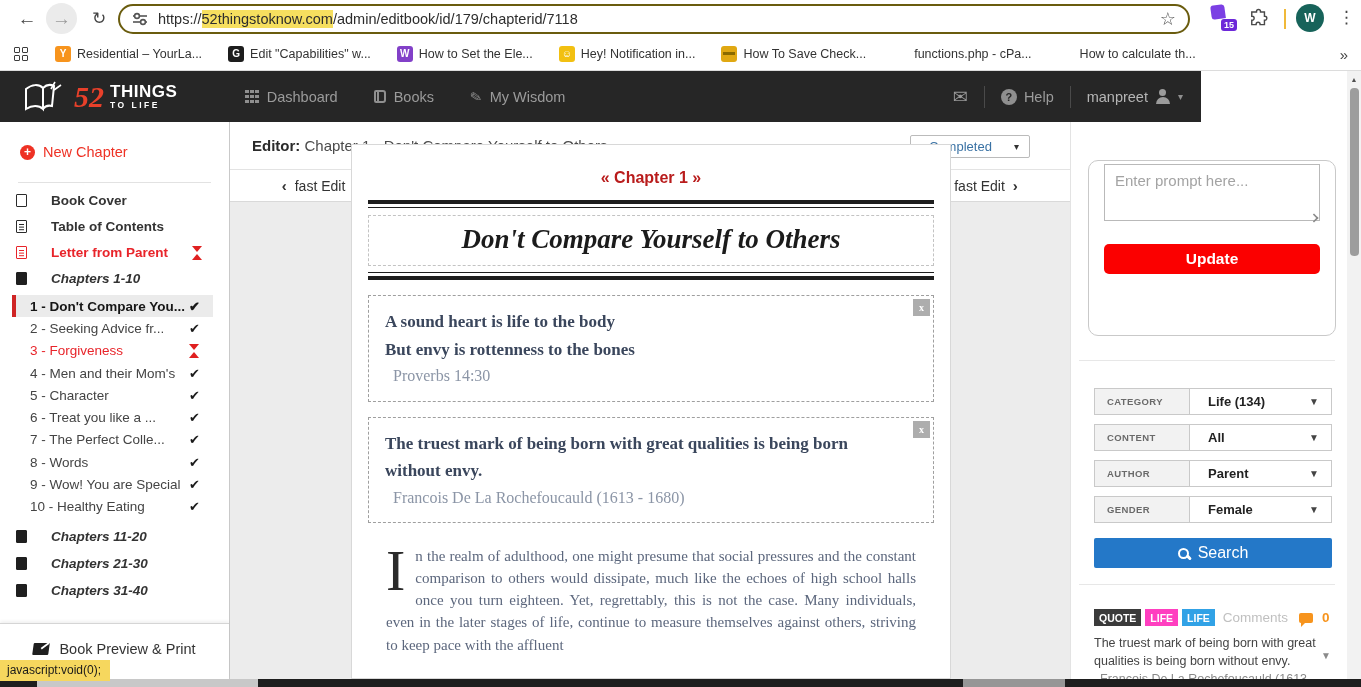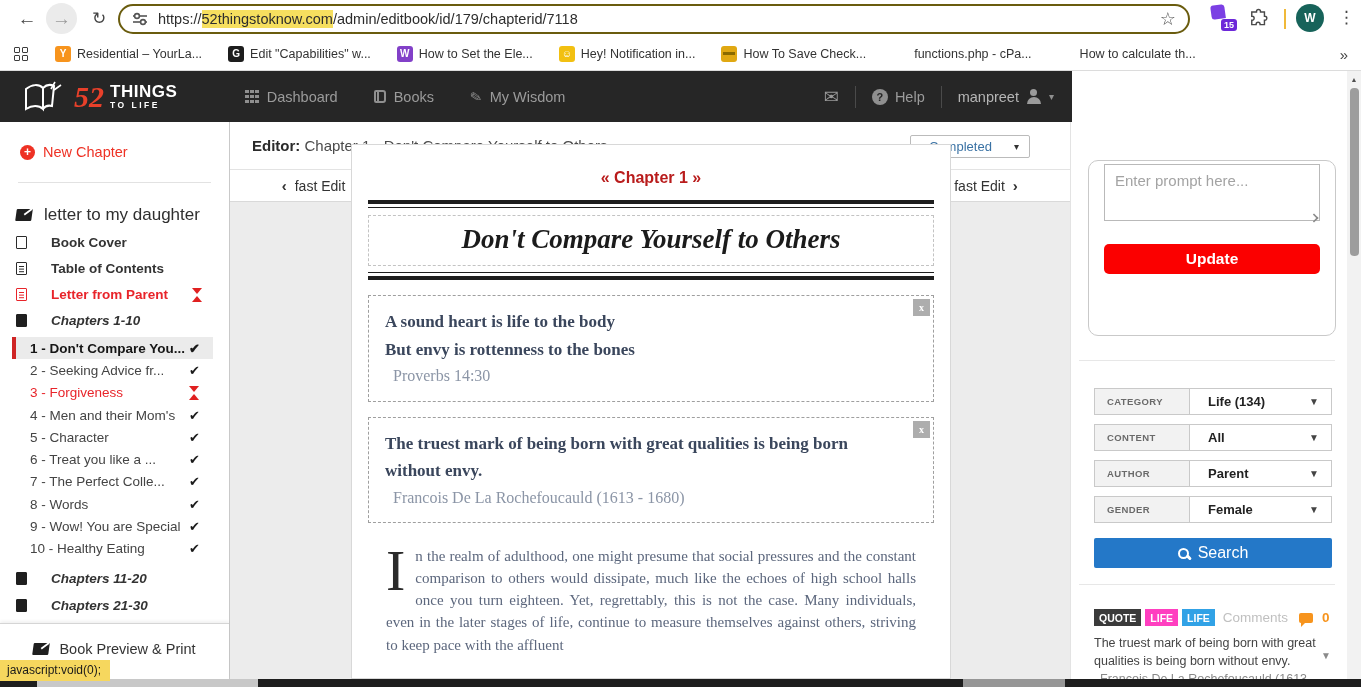--- a/index.html
+++ b/index.html
@@ -39,21 +39,21 @@
   .ico-g { background:#1d1d1d; border-radius:50%; }
   .ico-w { background:#8240c8; }
   .ico-smile { background:#f2c011; border-radius:50%; color:#6b4d00; font-size:12px; line-height:15px; }
   .ico-box { background:#e0a812; position:relative; }
   .ico-box::after { content:""; position:absolute; left:2px; right:2px; top:6px; height:3px; background:#8a6a00; }
   .ico-cp { background:#fff; color:#ff6c2c; font-style:italic; font-size:10px; }
   .ico-ae { background:#fff; color:#3fa142; font-size:11px; }
   #bm-overflow { margin-left:118px; font-size:15px; color:#444; cursor:pointer; }
 
   
-  #appbar { position:absolute; left:0; top:71px; width:1072px; height:51px; background:#262626; display:flex; align-items:center; }
+  #appbar { position:absolute; left:0; top:71px; width:1201px; height:51px; background:#262626; display:flex; align-items:center; }
   #logo { display:flex; align-items:center; margin-left:22px; cursor:pointer; }
   #logo .num { color:#e8402a; font:bold italic 30px "Liberation Serif", serif; margin:0 6px 0 8px; }
   #logo .l1 { color:#fff; font-size:17px; font-weight:bold; letter-spacing:.5px; line-height:17px; }
   #logo .l2 { color:#fff; font-size:8.5px; font-weight:bold; letter-spacing:2.5px; line-height:10px; }
   #mainnav { display:flex; align-items:center; margin-left:68px; gap:36px; }
   .nav-item { display:flex; align-items:center; gap:8px; color:#9b9b9b; font-size:14.5px; cursor:pointer; }
   .grid9 { display:grid; grid-template-columns:repeat(3,3.5px); grid-template-rows:repeat(3,3.5px); gap:1.5px; }
   .grid9 b { background:#8f8f8f; }
   .icon-bookline { width:12px; height:13px; border:2px solid #8f8f8f; border-radius:2px 3px 3px 2px; position:relative; }
   .icon-bookline::before { content:""; position:absolute; left:1px; top:0; bottom:0; width:2px; background:#8f8f8f; }
@@ -301,24 +301,20 @@
       </div>
     </div>
   </div>
 
   <div id="sidebar">
     <div id="new-chapter">
       <span class="plus-circle">+</span>
       <span>New Chapter</span>
     </div>
     <hr class="sb-hr">
-    <div id="book-title">
-      <span class="icon-book"></span>
-      <span>letter to my daughter</span>
-    </div>
     <div class="sb-link">
       <span class="icon-page"></span>
       <span>Book Cover</span>
     </div>
     <div class="sb-link">
       <span class="icon-page lines"></span>
       <span>Table of Contents</span>
     </div>
     <div class="sb-link red">
       <span class="icon-page lines red"></span>

